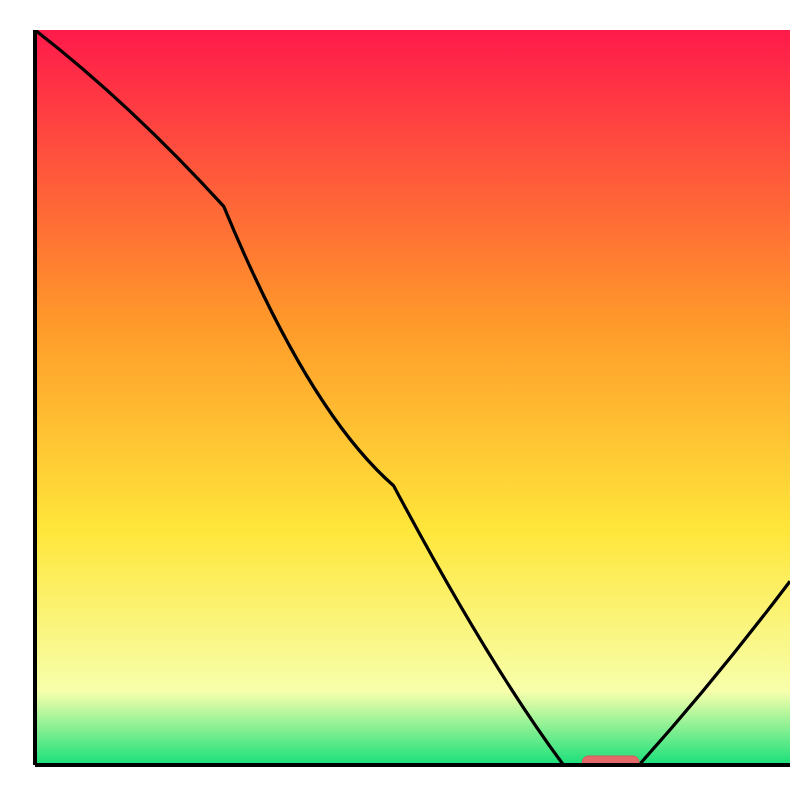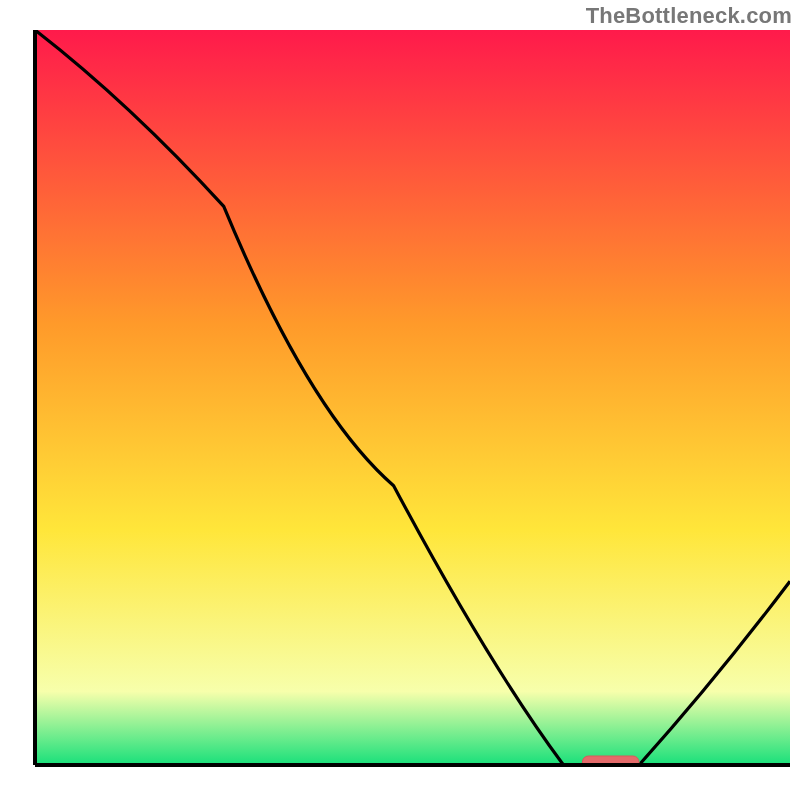--- a/index.html
+++ b/index.html
@@ -32,21 +32,20 @@
     left: 0;
     width: 800px;
     height: 800px;
     display: block;
   }
 </style>
 </head>
 <body>
 
 <div class="chart-container">
-  <div class="watermark">TheBottleneck.com</div>
   <svg class="plot" viewBox="0 0 800 800">
     <defs>
       <linearGradient id="bg-grad" x1="0" y1="0" x2="0" y2="1">
         <stop id="gstop0" offset="0%" stop-color="#ff1a4b"></stop>
         <stop id="gstop1" offset="40%" stop-color="#ff9a2a"></stop>
         <stop id="gstop2" offset="68%" stop-color="#ffe63a"></stop>
         <stop id="gstop3" offset="90%" stop-color="#f7ffab"></stop>
         <stop id="gstop4" offset="100%" stop-color="#18e07a"></stop>
       </linearGradient>
       <clipPath id="plot-clip">

